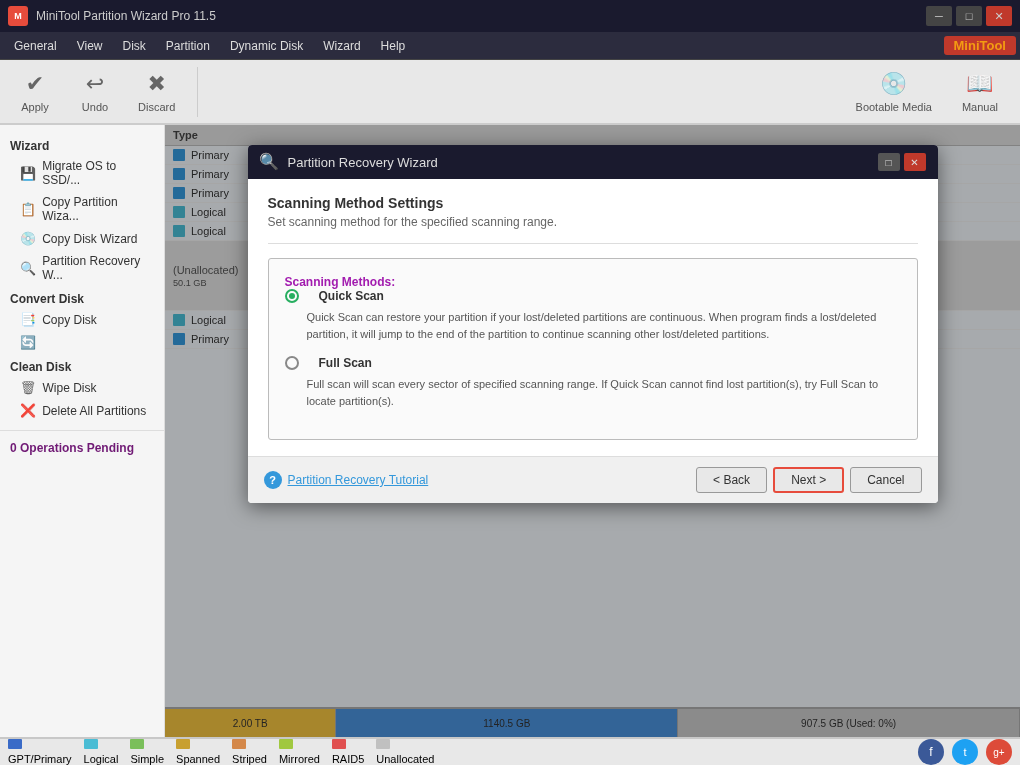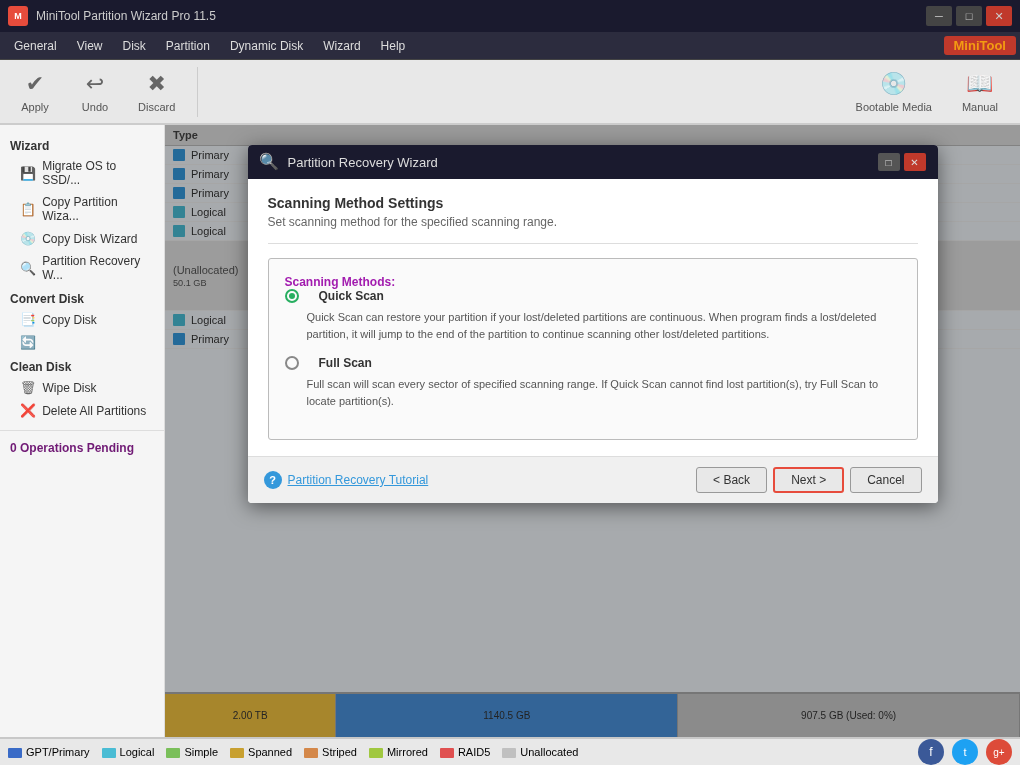--- a/index.html
+++ b/index.html
@@ -36,21 +36,21 @@
     .sidebar-section { padding: 6px 10px 2px 10px; font-weight: bold; font-size: 12px; color: #333; }
     .sidebar-item { padding: 4px 10px 4px 20px; cursor: pointer; color: #333; font-size: 12px; display: flex; align-items: center; gap: 6px; }
     .sidebar-item .s-icon { font-size: 13px; color: #666; }
     .sidebar-ops { padding: 10px; font-size: 12px; color: #701a75; font-weight: bold; border-top: 1px solid #ddd; margin-top: 8px; }
 
     
     #content { flex: 1; background: #f0f4f8; position: relative; overflow: hidden; }
 
     
     #disk-bar { height: 28px; background: #e8e8e8; border-top: 2px solid #c8c8c8; display: flex; align-items: center; padding: 0 8px; gap: 12px; font-size: 11px; }
-    .legend-item { display: flex; align-items: flex-end; gap: 4px; }
+    .legend-item { display: flex; align-items: flex-start; gap: 4px; flex-direction: column; }
     .legend-color { width: 14px; height: 10px; border-radius: 1px; }
 
     
     #modal-overlay { position: absolute; top: 0; left: 0; right: 0; bottom: 0; background: rgba(0,0,0,0.3); display: flex; align-items: flex-start; justify-content: center; padding-top: 20px; z-index: 100; }
     #modal { width: 690px; background: white; border-radius: 4px; box-shadow: 0 4px 20px rgba(0,0,0,0.5); overflow: hidden; }
     #modal-titlebar { background: #1a1a2e; color: #ddd; padding: 7px 12px; display: flex; align-items: center; gap: 8px; font-size: 13px; }
     #modal-titlebar .modal-icon { width: 20px; height: 20px; }
     #modal-titlebar .modal-title { flex: 1; }
     #modal-titlebar .modal-controls { display: flex; gap: 4px; }
     #modal-titlebar .m-btn { width: 22px; height: 18px; background: #555; border: none; color: #ddd; cursor: pointer; display: flex; align-items: center; justify-content: center; font-size: 10px; border-radius: 2px; }
@@ -74,21 +74,21 @@
 
     #modal-footer { padding: 10px 16px; background: #f0f0f0; border-top: 1px solid #ddd; display: flex; align-items: center; }
     .footer-left { display: flex; align-items: center; gap: 6px; }
     .help-icon { width: 18px; height: 18px; background: #3498db; border-radius: 50%; color: white; display: flex; align-items: center; justify-content: center; font-size: 11px; font-weight: bold; }
     .tutorial-link { color: #3498db; text-decoration: underline; cursor: pointer; font-size: 12px; }
     .footer-right { margin-left: auto; display: flex; gap: 6px; }
     .footer-btn { padding: 5px 16px; border-radius: 3px; font-size: 12px; cursor: pointer; border: 1px solid #999; background: #e8e8e8; color: #333; }
     .footer-btn.next-btn { background: #e8e8e8; border: 2px solid #e74c3c; padding: 4px 16px; }
 
     
-    #disk-partitions { position: absolute; bottom: 0; left: 0; right: 0; height: 45px; background: #e0e0e0; display: flex; align-items: stretch; border-top: 2px solid #aaa; }
+    #disk-partitions { position: absolute; bottom: 0; left: 0; right: 0; height: 30px; background: #e0e0e0; display: flex; align-items: stretch; border-top: 2px solid #aaa; }
     .part-seg { display: flex; flex-direction: column; align-items: center; justify-content: center; font-size: 10px; color: #333; border-right: 1px solid #aaa; overflow: hidden; }
     .part-seg.yellow { background: #f0c040; }
     .part-seg.blue { background: #4a90d9; }
     .part-seg.unalloc { background: #c8c8c8; }
 
     .content-table { width: 100%; height: 100%; overflow-y: auto; }
     .ct-header { background: #ddd; padding: 4px 8px; font-size: 11px; font-weight: bold; color: #444; display: flex; border-bottom: 1px solid #bbb; }
     .ct-row { display: flex; padding: 3px 8px; font-size: 11px; color: #333; border-bottom: 1px solid #eee; align-items: center; }
     .ct-col { flex: 1; }
     .ct-col.type { display: flex; align-items: center; gap: 6px; }

